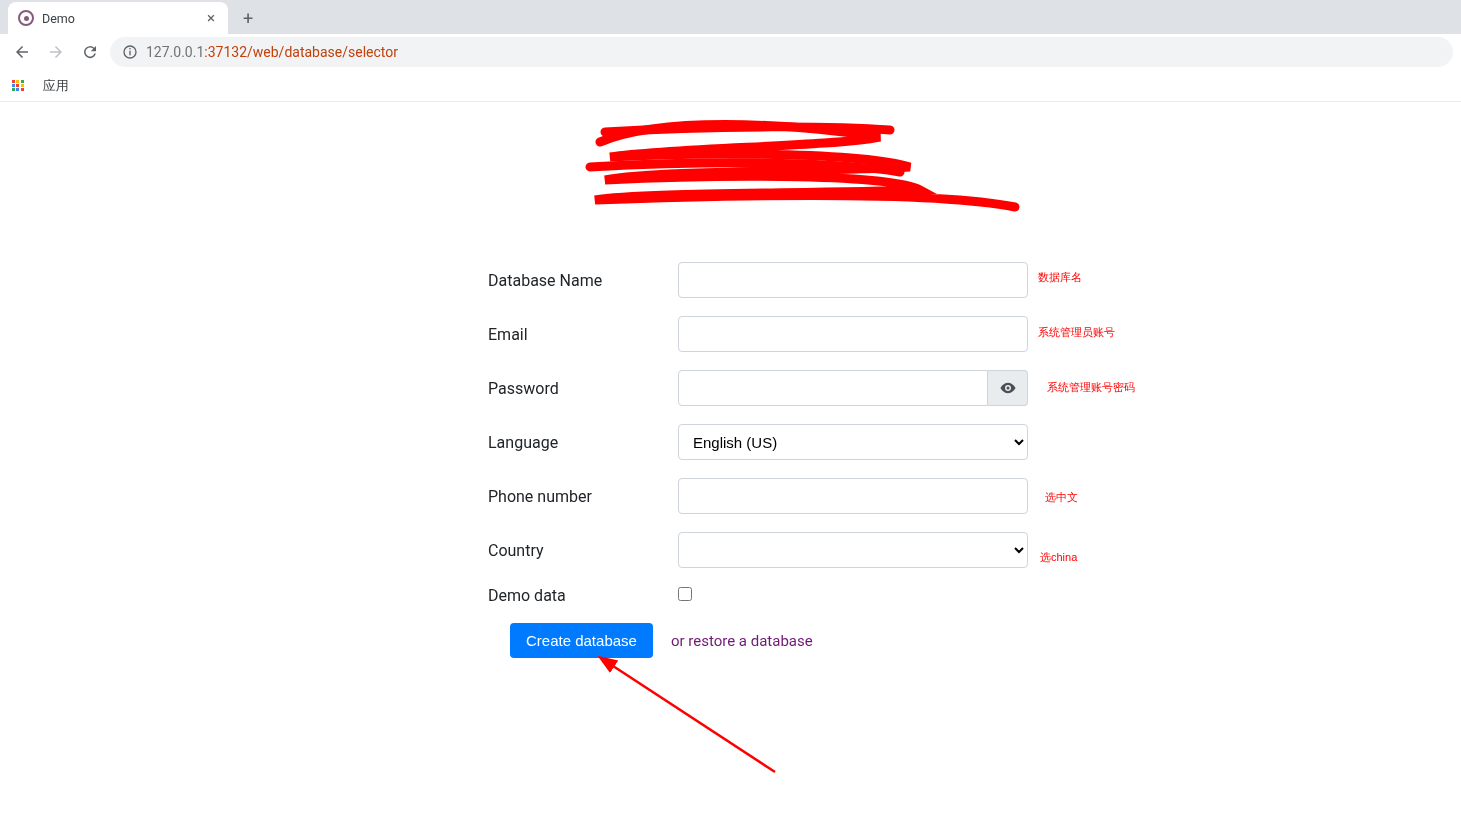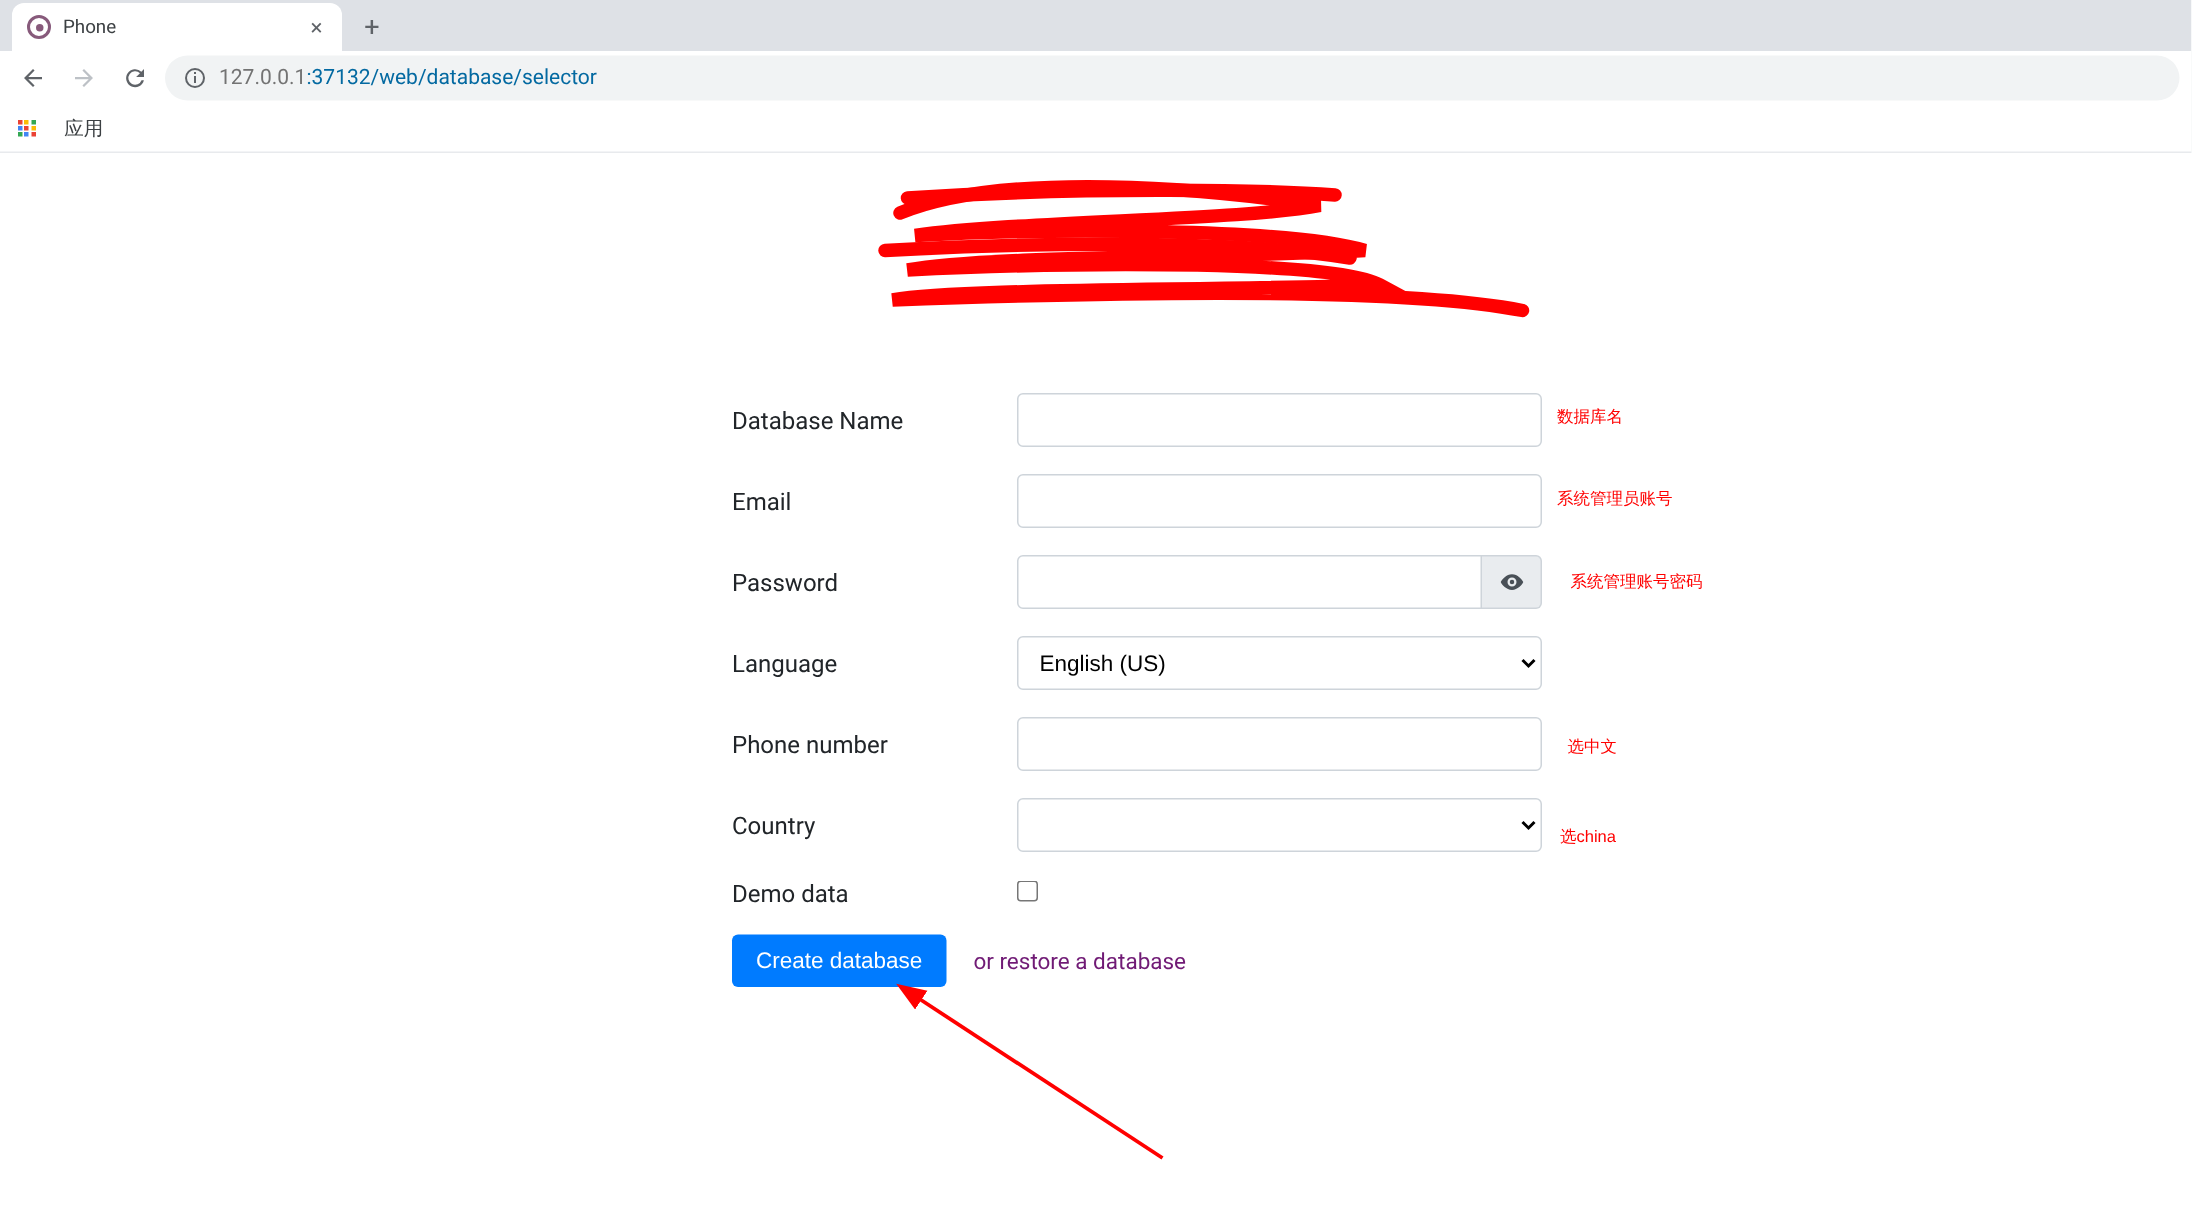--- a/index.html
+++ b/index.html
@@ -14,57 +14,57 @@
 .tab-close { margin-left: auto; font-size: 15px; color: #5f6368; cursor: pointer; padding: 0 3px; }
 .new-tab { width: 28px; height: 28px; display: flex; align-items: center; justify-content: center; color: #5f6368; font-size: 18px; cursor: pointer; margin-left: 6px; margin-bottom: 2px; }
 
 .addr-bar { display: flex; align-items: center; height: 36px; background: #fff; padding: 0 8px; gap: 6px; }
 .nav-btn { width: 28px; height: 28px; display: flex; align-items: center; justify-content: center; color: #5f6368; border-radius: 50%; cursor: pointer; }
 .nav-btn.disabled { color: #bdc1c6; cursor: default; }
 .nav-btn svg { width: 18px; height: 18px; }
 .url-box { flex: 1; display: flex; align-items: center; background: #f1f3f4; border-radius: 16px; height: 30px; padding: 0 12px; font-size: 14px; color: #202124; gap: 8px; }
 .url-info-icon { width: 16px; height: 16px; display: flex; align-items: center; justify-content: center; }
 .url-host { color: #737373; }
-.url-port-path { color: #0369a1; }
+.url-port-path { color: #c2410c; }
 
 .bookmark-bar { display: flex; align-items: center; height: 32px; background: #fff; padding: 0 12px; border-bottom: 1px solid #e8eaed; gap: 19px; font-size: 13px; color: #3c4043; }
 .apps-icon { display: grid; grid-template-columns: repeat(3, 3px); grid-template-rows: repeat(3, 3px); gap: 1.4px; }
 .apps-icon span:nth-child(1){background:#EA4335}.apps-icon span:nth-child(2){background:#FBBC05}.apps-icon span:nth-child(3){background:#34A853}.apps-icon span:nth-child(4){background:#4285F4}.apps-icon span:nth-child(5){background:#EA4335}.apps-icon span:nth-child(6){background:#FBBC05}.apps-icon span:nth-child(7){background:#34A853}.apps-icon span:nth-child(8){background:#4285F4}.apps-icon span:nth-child(9){background:#EA4335}
 
 
 .page { position: relative; padding-top: 20px; }
 .scribble { position: absolute; left: 580px; top: 10px; }
 .form-wrap { width: 540px; margin-left: 488px; margin-top: 140px; }
 .form-row { display: flex; align-items: center; margin-bottom: 18px; }
 .form-label { width: 190px; font-size: 16px; color: #212529; }
 .form-ctrl { flex: 1; }
 
 .input { width: 350px; height: 36px; border: 1px solid #ced4da; border-radius: 4px; padding: 6px 10px; font-size: 15px; background: #fff; }
 .input-group { display: flex; width: 350px; }
 .input-group .input { border-radius: 4px 0 0 4px; flex: 1; width: auto; }
 .input-addon { width: 40px; border: 1px solid #ced4da; border-left: none; border-radius: 0 4px 4px 0; background: #e9ecef; display: flex; align-items: center; justify-content: center; cursor: pointer; }
 .select { width: 350px; height: 36px; border: 1px solid #ced4da; border-radius: 4px; padding: 6px 10px; font-size: 15px; background: #fff; appearance: auto; }
 .checkbox { width: 14px; height: 14px; }
 
-.actions { display: flex; align-items: center; gap: 18px; margin-top: 12px; }
+.actions { display: flex; align-items: center; gap: 18px; margin-top: 12px; margin-left: 22px; }
 .btn-primary { background: #007bff; color: #fff; border: none; border-radius: 4px; padding: 9px 16px; font-size: 15px; cursor: pointer; }
 .restore-link { color: #701a75; font-size: 15px; cursor: pointer; }
 
 
 .annot { position: absolute; color: #ff0000; font-size: 11px; font-family: "Microsoft YaHei", Arial, sans-serif; }
 .arrow-svg { position: absolute; left: 595px; top: 550px; pointer-events: none; }
 </style>
 </head>
 <body>
 
 <div class="browser-chrome">
   <div class="tab-strip">
     <div class="tab">
       <span class="tab-favicon"></span>
-      <span>Phone</span>
+      <span>Demo</span>
       <span class="tab-close">×</span>
     </div>
     <div class="new-tab">+</div>
   </div>
   <div class="addr-bar">
     <div class="nav-btn">
       <svg viewBox="0 0 24 24">
           <path d="M20 11H7.8l5.6-5.6L12 4l-8 8 8 8 1.4-1.4L7.8 13H20z" fill="#5f6368"></path>
         </svg>
     </div>

